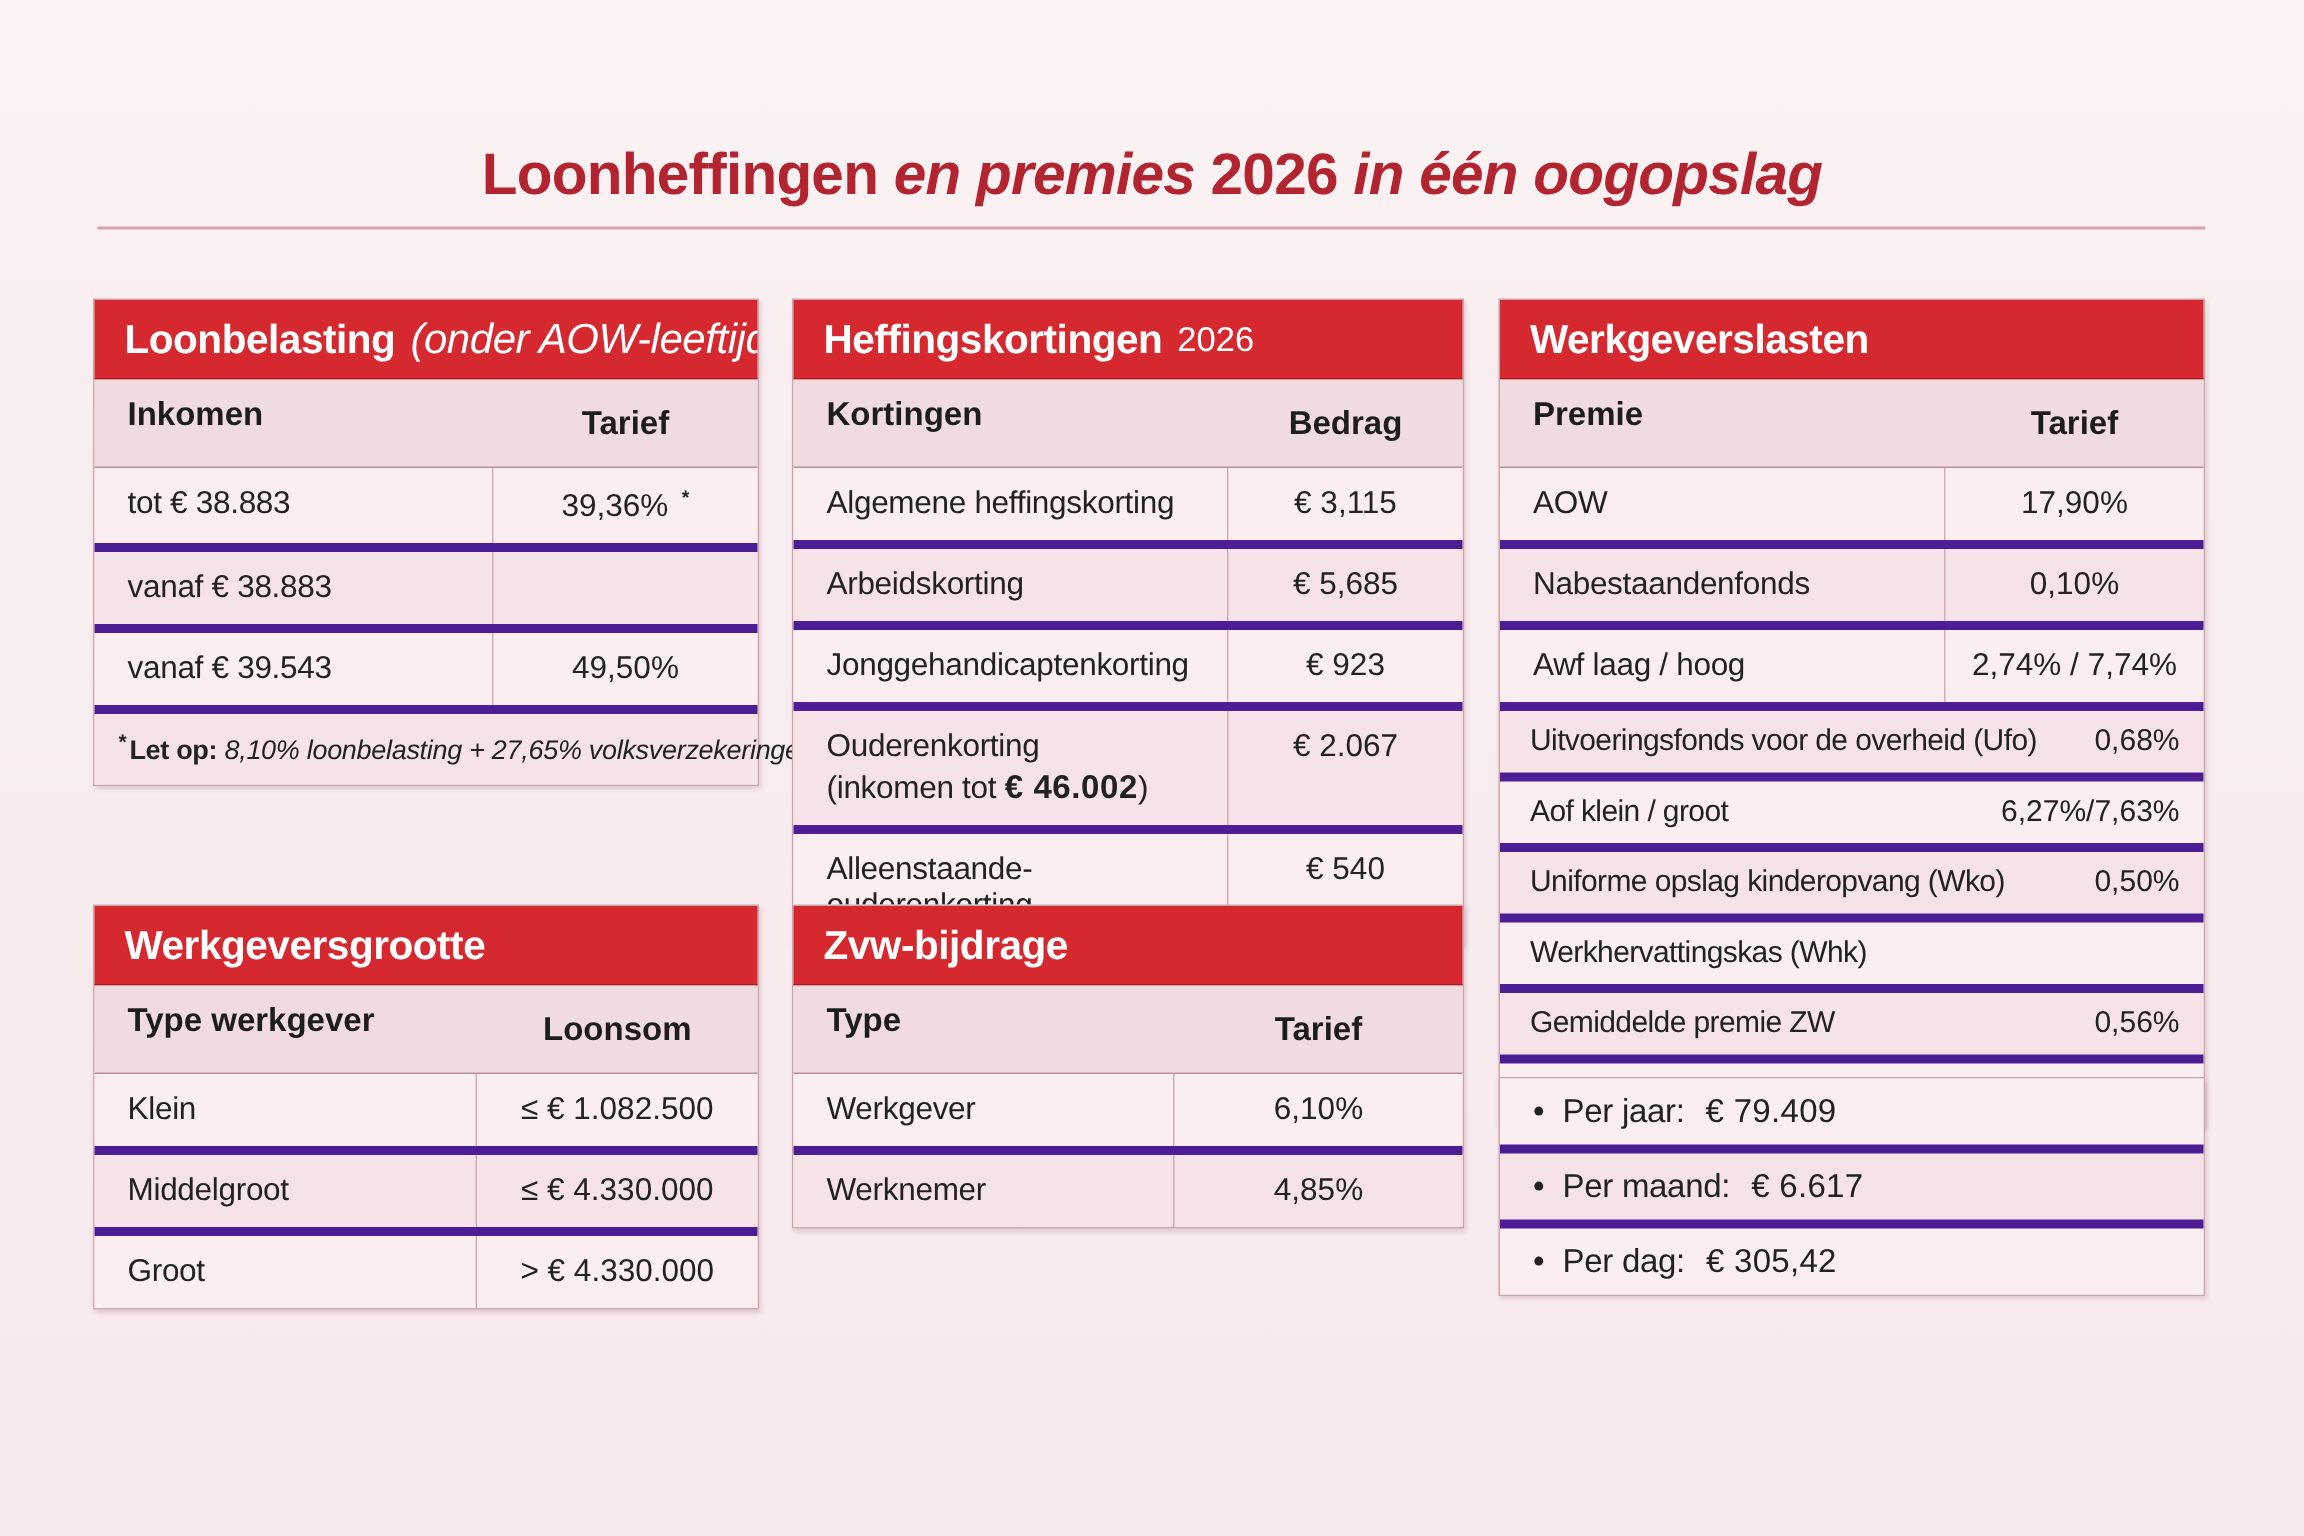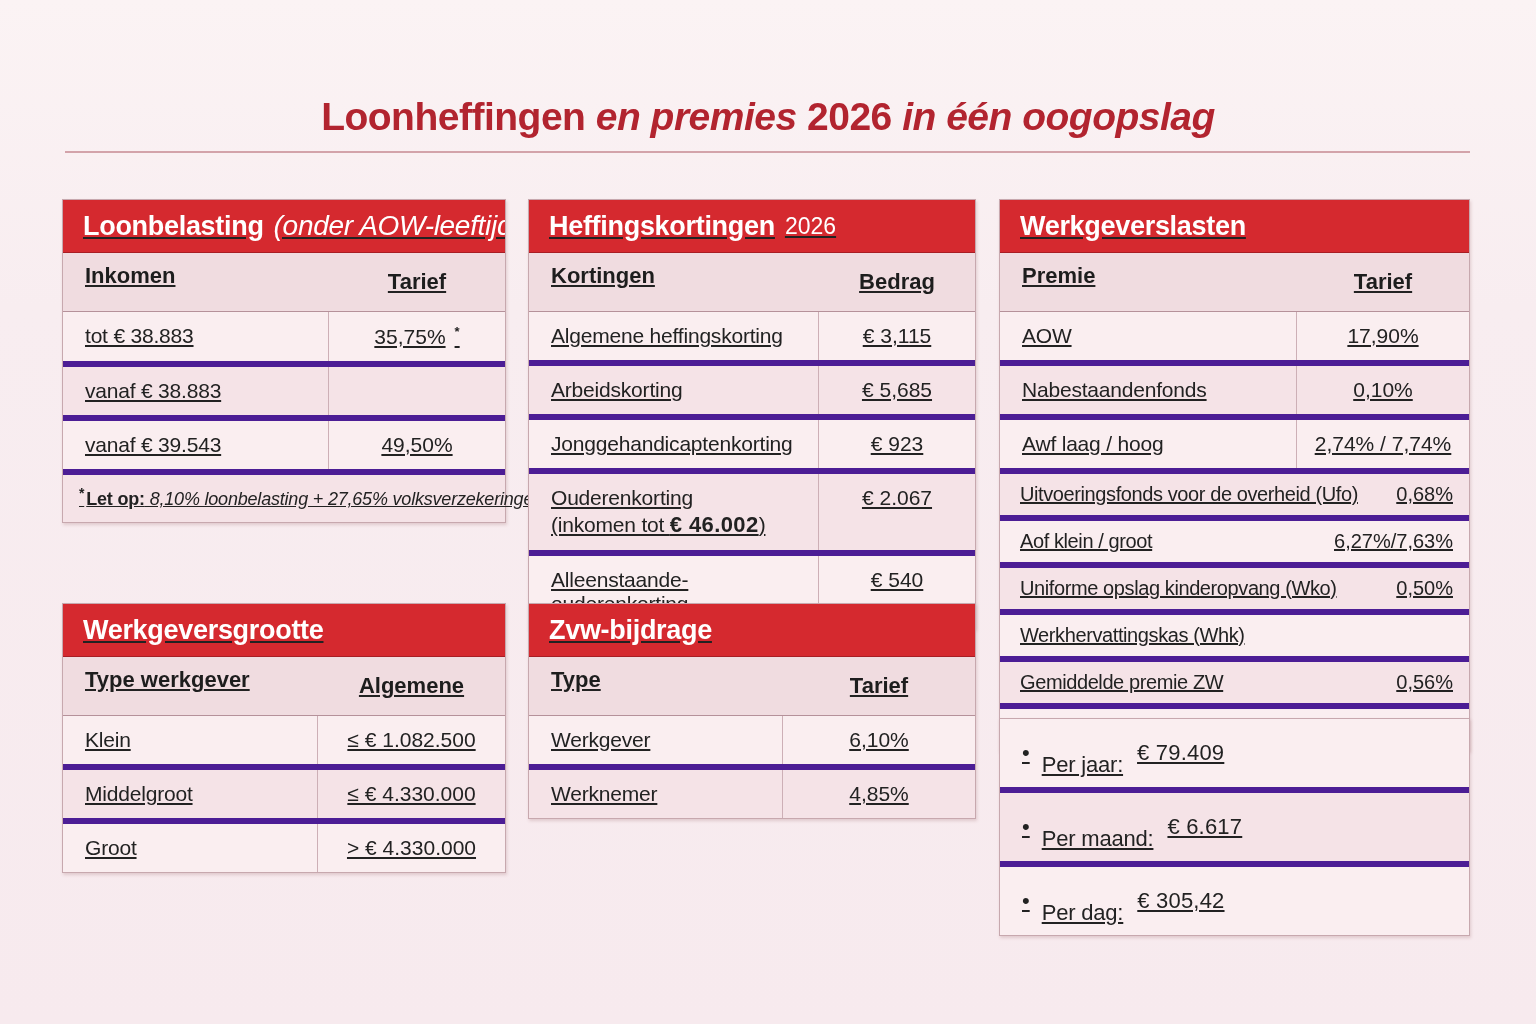--- a/index.html
+++ b/index.html
@@ -18,21 +18,20 @@
   }
   .title .tb { font-weight:bold; }
   .title .ti { font-style:italic; font-weight:600; }
   .rule { position:absolute; top:151px; left:65px; width:1405px; height:2px; background:#d3a3aa; }
 
   
   .card {
     position:absolute; background:#f9edef;
     border:1px solid #c7a8ae; box-shadow:1px 2px 3px rgba(120,50,58,0.18);
     box-sizing:border-box;
-    text-decoration:underline;
   }
   .chead {
     background:#d5292f; color:#ffffff; height:53px;
     display:flex; align-items:center; gap:10px; padding:0 20px;
     border-bottom:1px solid #a81d24; box-sizing:border-box; white-space:nowrap; overflow:hidden;
   }
   .ct   { font-weight:bold; font-size:27px; letter-spacing:-0.3px; }
   .ctn  { font-style:italic; font-size:28px; letter-spacing:-0.3px; }
   .cty  { font-size:23px; }
 
@@ -79,21 +78,21 @@
     padding:10px 10px 12px 16px; font-size:18px; color:#222;
     background:#f6e6e9; letter-spacing:-0.2px; white-space:nowrap;
   }
   .fn-mark { font-weight:bold; font-size:14px; vertical-align:super; margin-right:2px; }
   .fn-bold { font-weight:bold; }
   .fn-italic { font-style:italic; }
 
   
   .mrow { display:flex; align-items:center; padding:9px 10px 9px 22px; font-size:22px; }
   .mrow .bullet { margin-right:12px; font-size:22px; }
-  .mrow .mlbl { margin-right:14px; letter-spacing:-0.2px;margin-top:24px; }
+  .mrow .mlbl { margin-right:14px; letter-spacing:-0.2px; }
   .mrow .mval { letter-spacing:0.2px; }
 
   
   .t1 { left:62px;  top:199px; width:444px; }
   .t2 { left:528px; top:199px; width:448px; }
   .t3 { left:999px; top:199px; width:471px; }
   .t4 { left:62px;  top:603px; width:444px; }
   .t5 { left:528px; top:603px; width:448px; }
   .t6 { left:999px; top:718px; width:471px; }
 </style>
@@ -112,21 +111,21 @@
       <span class="ct">Loonbelasting</span>
       <span class="ctn">(onder AOW-leeftijd)</span>
     </div>
     <div class="colhead">
       <div class="c1">Inkomen</div>
       <div class="c2">Tarief</div>
     </div>
     <div class="rows">
       <div class="trow">
         <div class="cell-l">tot € 38.883</div>
-        <div class="cell-r"><span>35,75%</span><sup class="mark">*</sup></div>
+        <div class="cell-r"><span>39,36%</span><sup class="mark">*</sup></div>
       </div>
       <div class="trow">
         <div class="cell-l">vanaf € 38.883</div>
       </div>
       <div class="trow">
         <div class="cell-l">vanaf € 39.543</div>
         <div class="cell-r">49,50%</div>
       </div>
       <div class="footnote">
         <sup class="fn-mark">*</sup><span class="fn-bold">Let op:</span><span class="fn-italic"> 8,10% loonbelasting + 27,65% volksverzekeringen.</span>
@@ -216,21 +215,21 @@
       </div>
     </div>
   </div>
 
   <div class="card t4">
     <div class="chead">
       <span class="ct">Werkgeversgrootte</span>
     </div>
     <div class="colhead">
       <div class="c1">Type werkgever</div>
-      <div class="c2">Algemene</div>
+      <div class="c2">Loonsom</div>
     </div>
     <div class="rows">
       <div class="trow">
         <div class="cell-l">Klein</div>
         <div class="cell-r">≤ € 1.082.500</div>
       </div>
       <div class="trow">
         <div class="cell-l">Middelgroot</div>
         <div class="cell-r">≤ € 4.330.000</div>
       </div>

